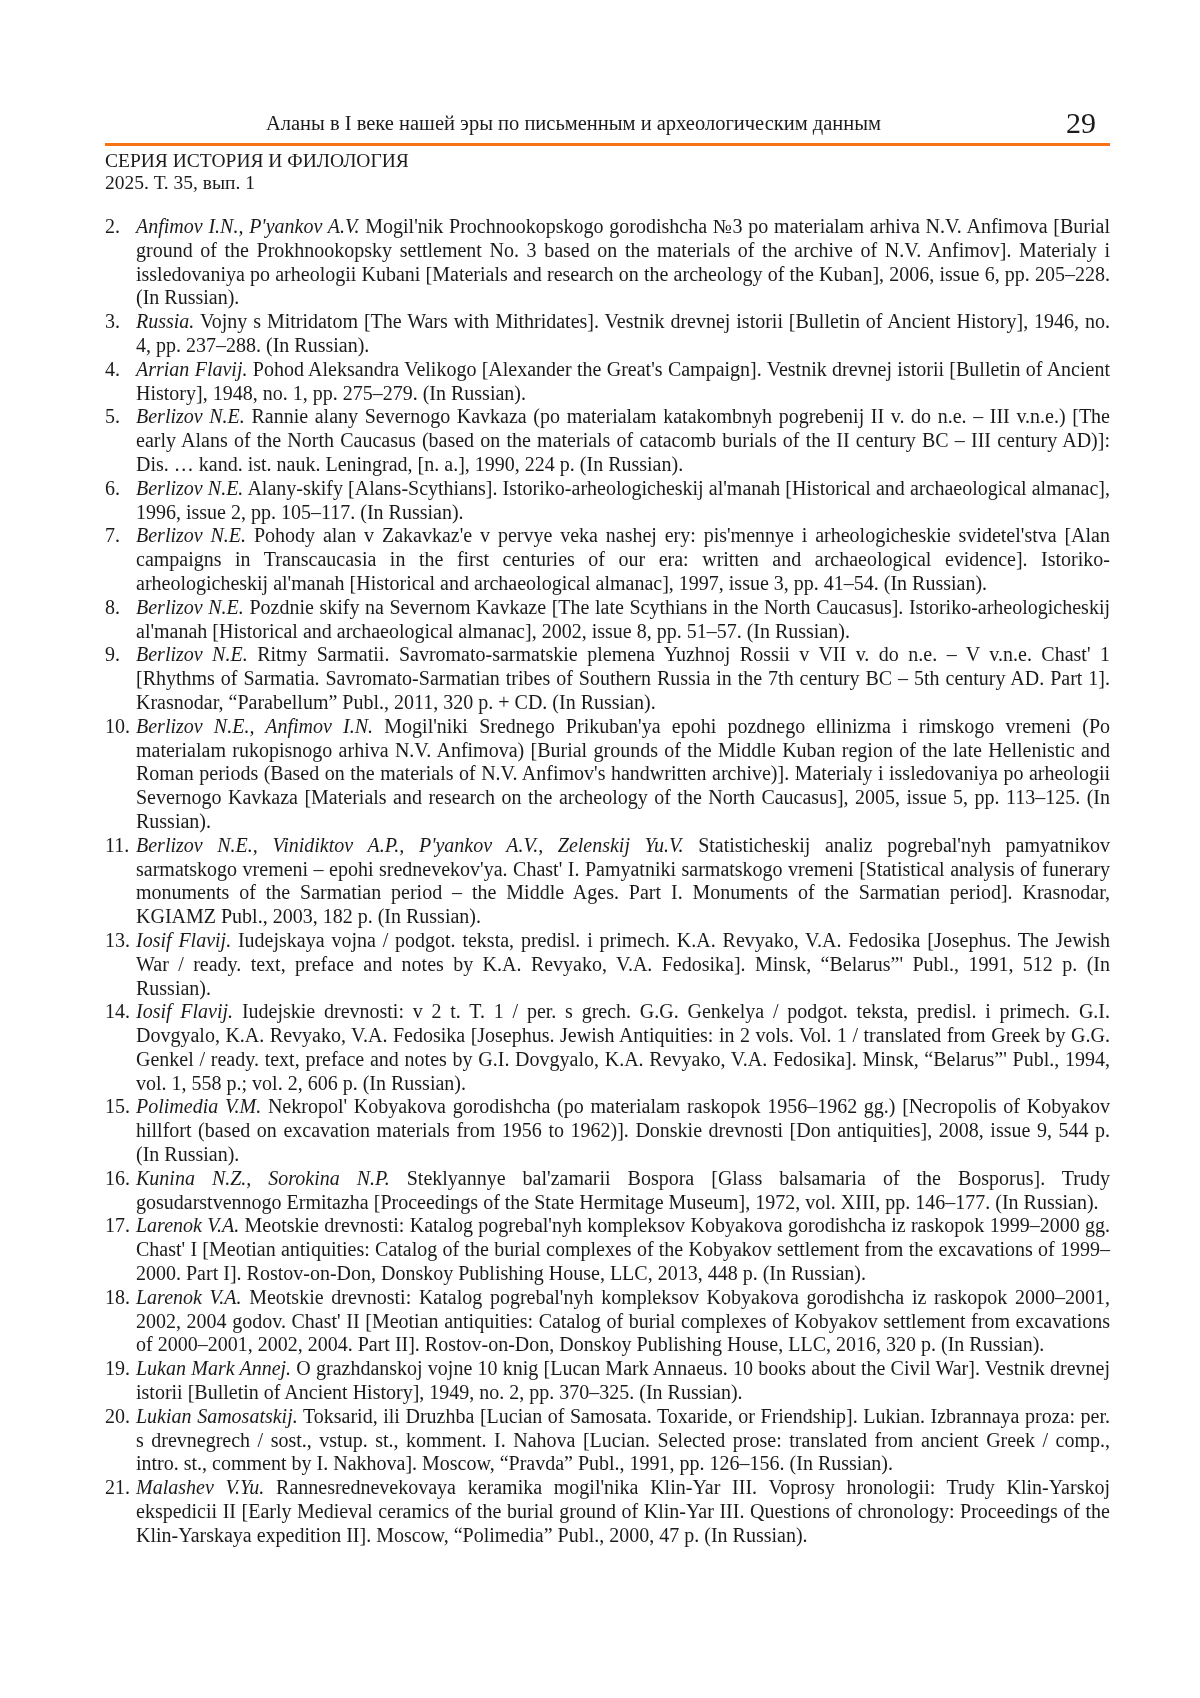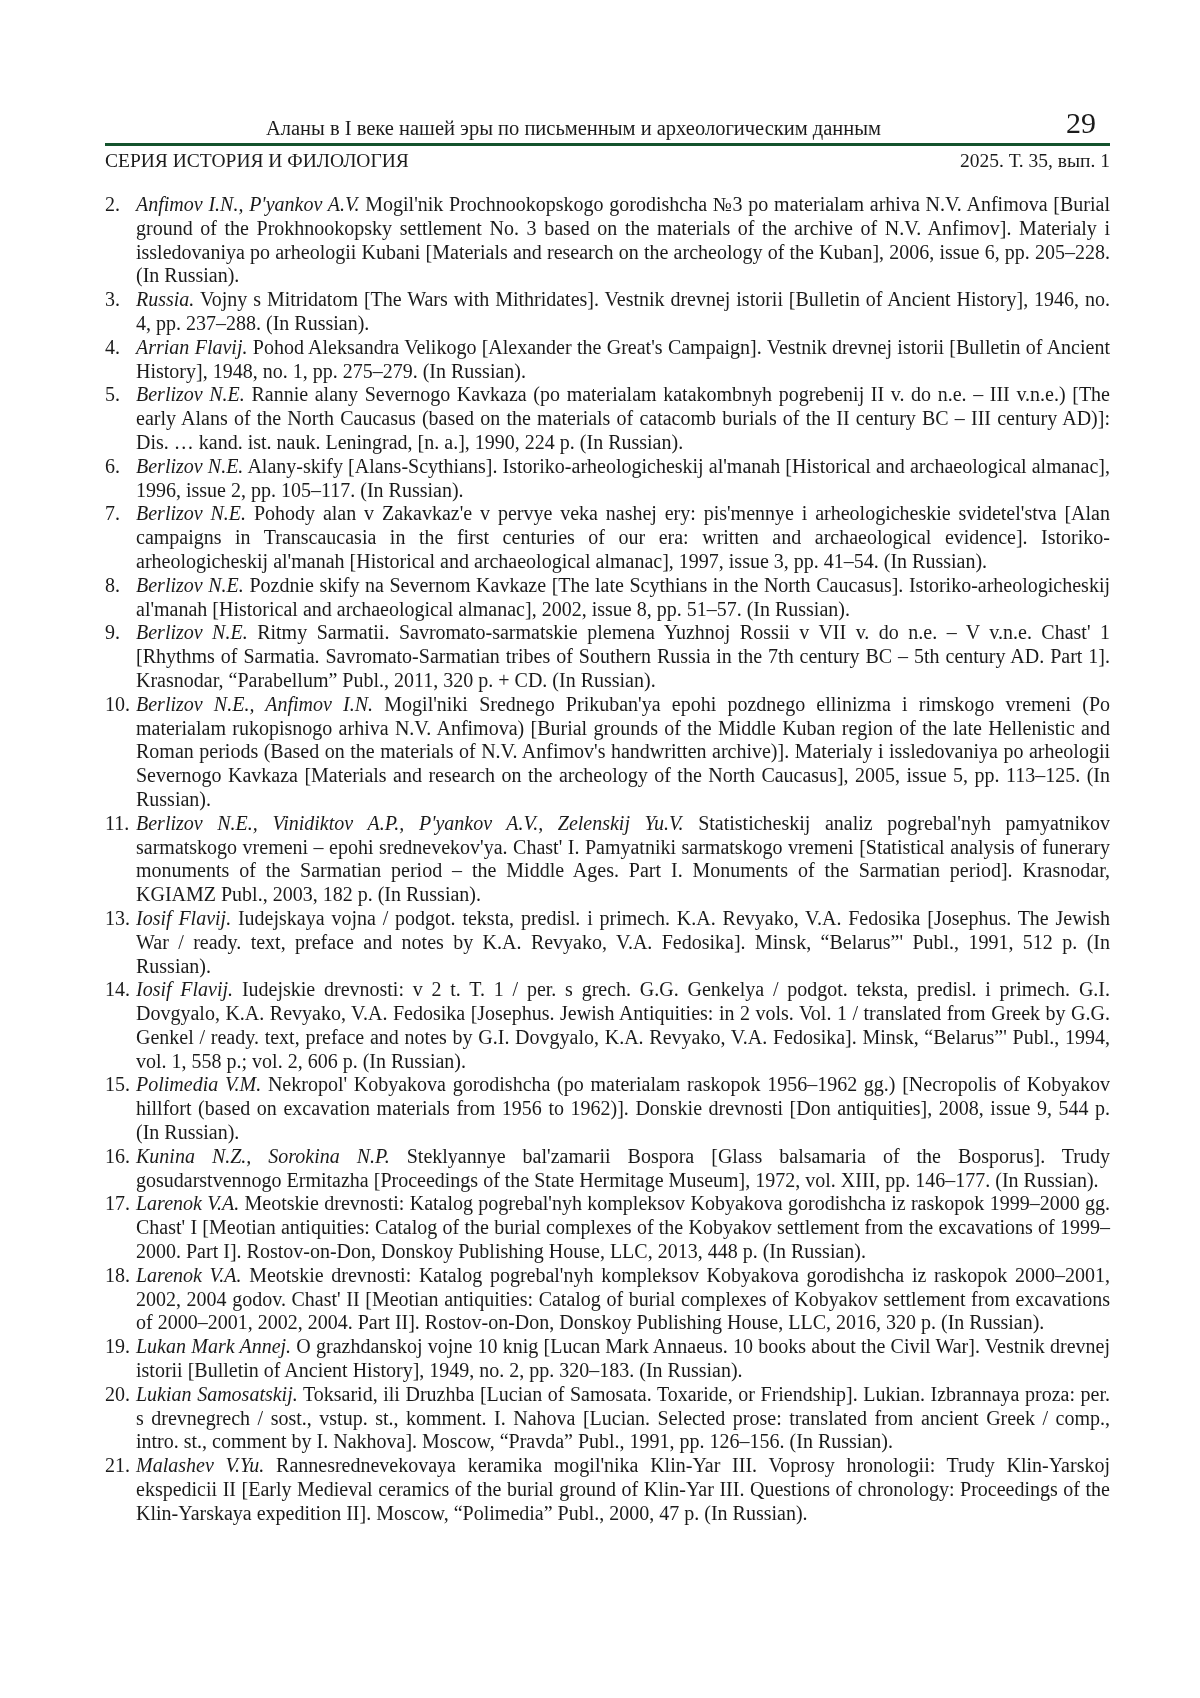--- a/index.html
+++ b/index.html
@@ -17,41 +17,42 @@
   }
   .page {
     position: absolute;
     left: 105px;
     top: 106px;
     width: 1005px;
   }
   
   .header-row1 {
     display: flex;
-    align-items: flex-end;
-    border-bottom: 3px solid #14532d;
+    align-items: center;
+    border-bottom: 3px solid #f97316;
     padding-bottom: 3px;
   }
   .running-title {
     flex: 1;
     text-align: center;
     font-size: 20.5px;
     white-space: nowrap;
   }
   .page-number {
     font-size: 30px;
     margin-left: 24px;
     padding-right: 14px;
   }
   .header-row2 {
     display: flex;
     justify-content: space-between;
     align-items: baseline;
     font-size: 19.5px;
     margin-top: 4px;
+    flex-direction: column;
   }
   
   .refs {
     margin-top: 21px;
     font-size: 20px;
     line-height: 23.8px;
     text-align: justify;
   }
   .ref-cont {
     padding-left: 31px;
@@ -145,21 +146,21 @@
 
   <div class="ref-item">
     <span class="ref-num">17.</span><span class="ref-authors">Larenok V.A.</span><span class="ref-text"> Meotskie drevnosti: Katalog pogrebal'nyh kompleksov Kobyakova gorodishcha iz raskopok 1999–2000 gg. Chast' I [Meotian antiquities: Catalog of the burial complexes of the Kobyakov settlement from the excavations of 1999–2000. Part I]. Rostov-on-Don, Donskoy Publishing House, LLC, 2013, 448 p. (In Russian).</span>
   </div>
 
   <div class="ref-item">
     <span class="ref-num">18.</span><span class="ref-authors">Larenok V.A.</span><span class="ref-text"> Meotskie drevnosti: Katalog pogrebal'nyh kompleksov Kobyakova gorodishcha iz raskopok 2000–2001, 2002, 2004 godov. Chast' II [Meotian antiquities: Catalog of burial complexes of Kobyakov settlement from excavations of 2000–2001, 2002, 2004. Part II]. Rostov-on-Don, Donskoy Publishing House, LLC, 2016, 320 p. (In Russian).</span>
   </div>
 
   <div class="ref-item">
-    <span class="ref-num">19.</span><span class="ref-authors">Lukan Mark Annej.</span><span class="ref-text"> O grazhdanskoj vojne 10 knig [Lucan Mark Annaeus. 10 books about the Civil War]. Vestnik drevnej istorii [Bulletin of Ancient History], 1949, no. 2, pp. 320–183. (In Russian).</span>
+    <span class="ref-num">19.</span><span class="ref-authors">Lukan Mark Annej.</span><span class="ref-text"> O grazhdanskoj vojne 10 knig [Lucan Mark Annaeus. 10 books about the Civil War]. Vestnik drevnej istorii [Bulletin of Ancient History], 1949, no. 2, pp. 370–325. (In Russian).</span>
   </div>
 
   <div class="ref-item">
     <span class="ref-num">20.</span><span class="ref-authors">Lukian Samosatskij.</span><span class="ref-text"> Toksarid, ili Druzhba [Lucian of Samosata. Toxaride, or Friendship]. Lukian. Izbrannaya proza: per. s drevnegrech / sost., vstup. st., komment. I. Nahova [Lucian. Selected prose: translated from ancient Greek / comp., intro. st., comment by I. Nakhova]. Moscow, “Pravda” Publ., 1991, pp. 126–156. (In Russian).</span>
   </div>
 
   <div class="ref-item">
     <span class="ref-num">21.</span><span class="ref-authors">Malashev V.Yu.</span><span class="ref-text"> Rannesrednevekovaya keramika mogil'nika Klin-Yar III. Voprosy hronologii: Trudy Klin-Yarskoj ekspedicii II [Early Medieval ceramics of the burial ground of Klin-Yar III. Questions of chronology: Proceedings of the Klin-Yarskaya expedition II]. Moscow, “Polimedia” Publ., 2000, 47 p. (In Russian).</span>
   </div>
 </div>

